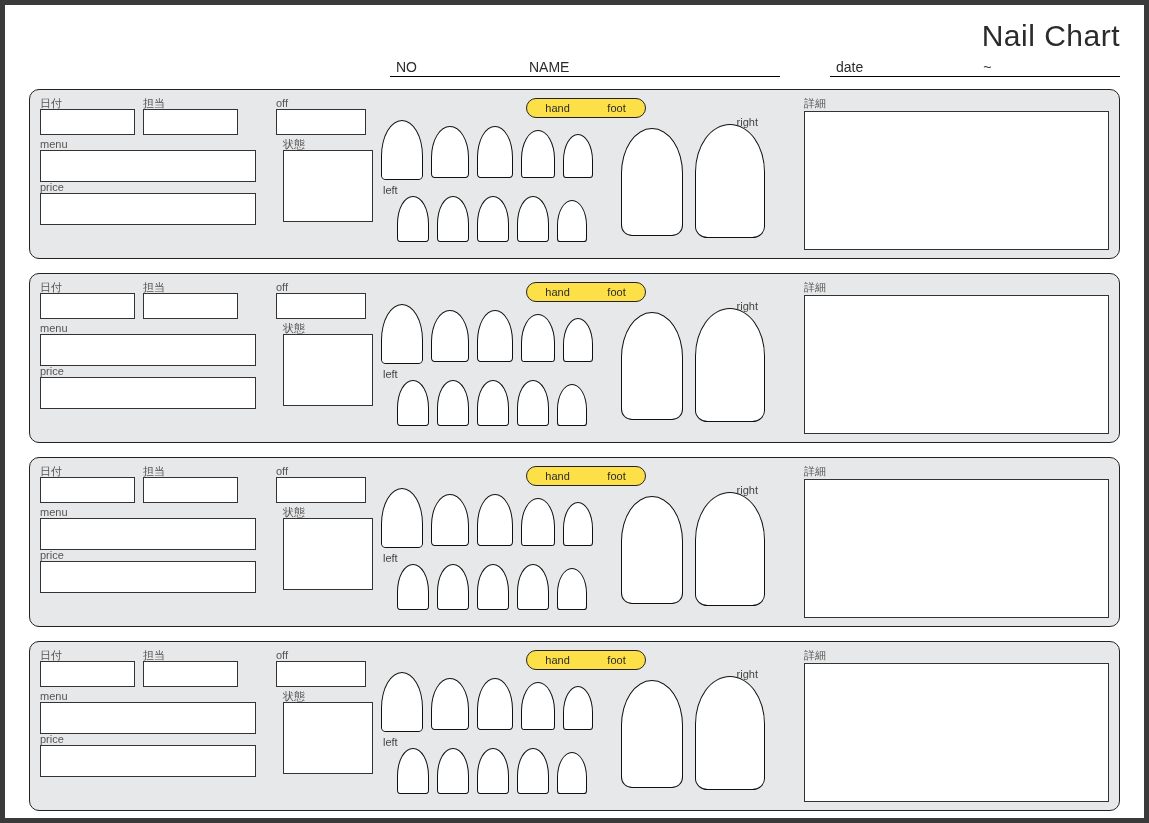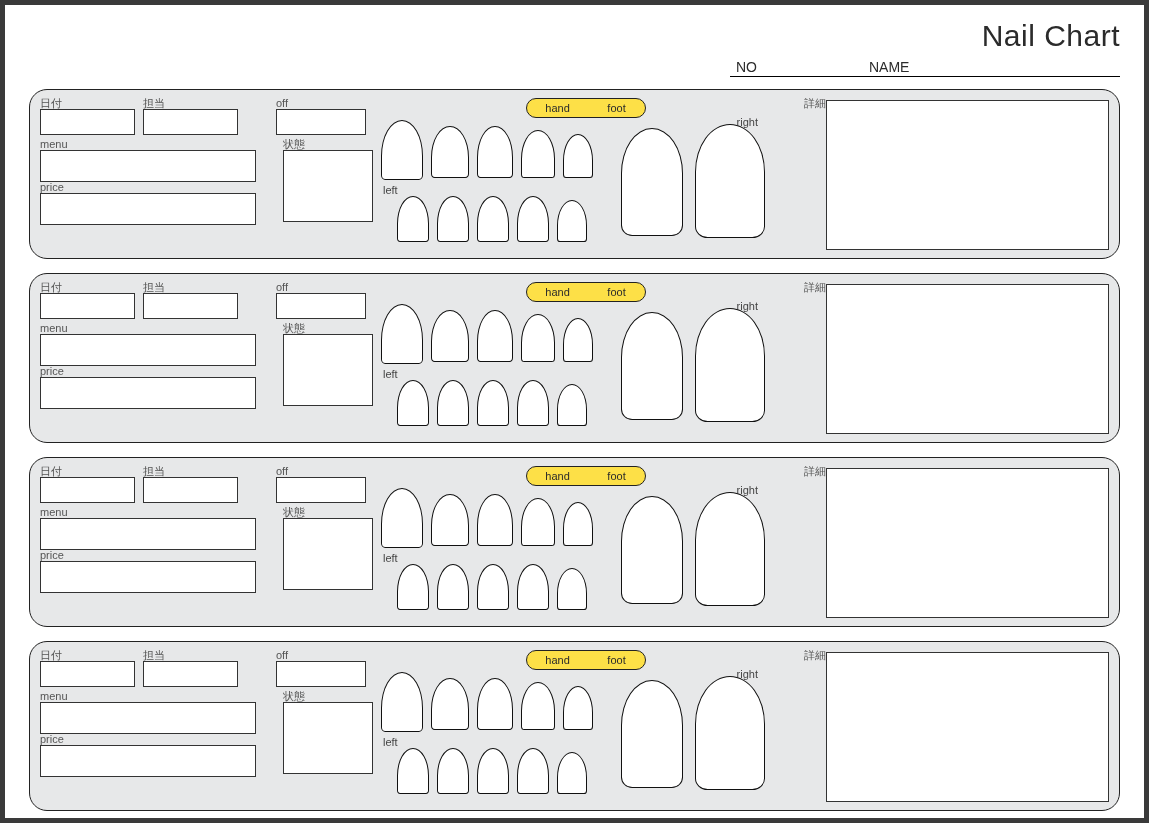--- a/index.html
+++ b/index.html
@@ -51,21 +51,21 @@
     white-space: nowrap;
   }
   .uline-space { display:inline-block; height:1px; }
   .grp-noname { width: 390px; }
   .grp-date   { width: 290px; margin-left: 50px; }
   .tilde { font-size:14px; padding:0 4px 1px 4px; }
 
   
   .record {
     border: 1.2px solid #222;
-    border-radius: 18px;
+    border-radius: 10px;
     background: #e7e8e9;
     height: 170px;
     margin-bottom: 14px;
     display: flex;
     align-items: stretch;
     padding: 6px 8px;
     position: relative;
   }
   .col-left {
     width: 335px;
@@ -137,40 +137,46 @@
   .n-b4 { left:144px; width:32px; }
   .n-b5 { left:184px; width:30px; height:42px; top:104px;}
   
   .n-big { top:32px; height:108px; border-top-left-radius:50% 42%; border-top-right-radius:50% 42%; border-bottom-left-radius:18% 10%; border-bottom-right-radius:18% 10%;}
   .n-big1 { left:248px; width:62px; }
   .n-big2 { left:322px; width:70px; height:114px; top:28px;}
 
   
   .col-detail {
     flex:1;
-    display:flex; flex-direction:row;
+    display:flex; flex-direction:column;
     padding:2px 2px 2px 6px;
   }
   .box-detail {
     background:#fff; border:1px solid #333;
     flex:1; margin-top:2px;
   }
 </style>
 </head>
 <body>
 
 <div class="page">
 
   <div class="hdr">
     <h1 class="hdr-title">Nail Chart</h1>
     <div class="hdr-fields">
       <div class="uline-group grp-noname">
         <span class="uline-label">NO</span>
         <span class="uline-space" style="width:100px"></span>
         <span class="uline-label">NAME</span>
+        <span class="uline-space" style="flex:1"></span>
+      </div>
+      <div class="uline-group grp-date">
+        <span class="uline-label">date</span>
+        <span class="uline-space" style="width:110px"></span>
+        <span class="tilde">~</span>
         <span class="uline-space" style="flex:1"></span>
       </div>
     </div>
   </div>
 
   <div class="record">
     <div class="col-left">
       <div class="row1">
         <div class="fieldbox">
           <span class="lbl">日付</span>

